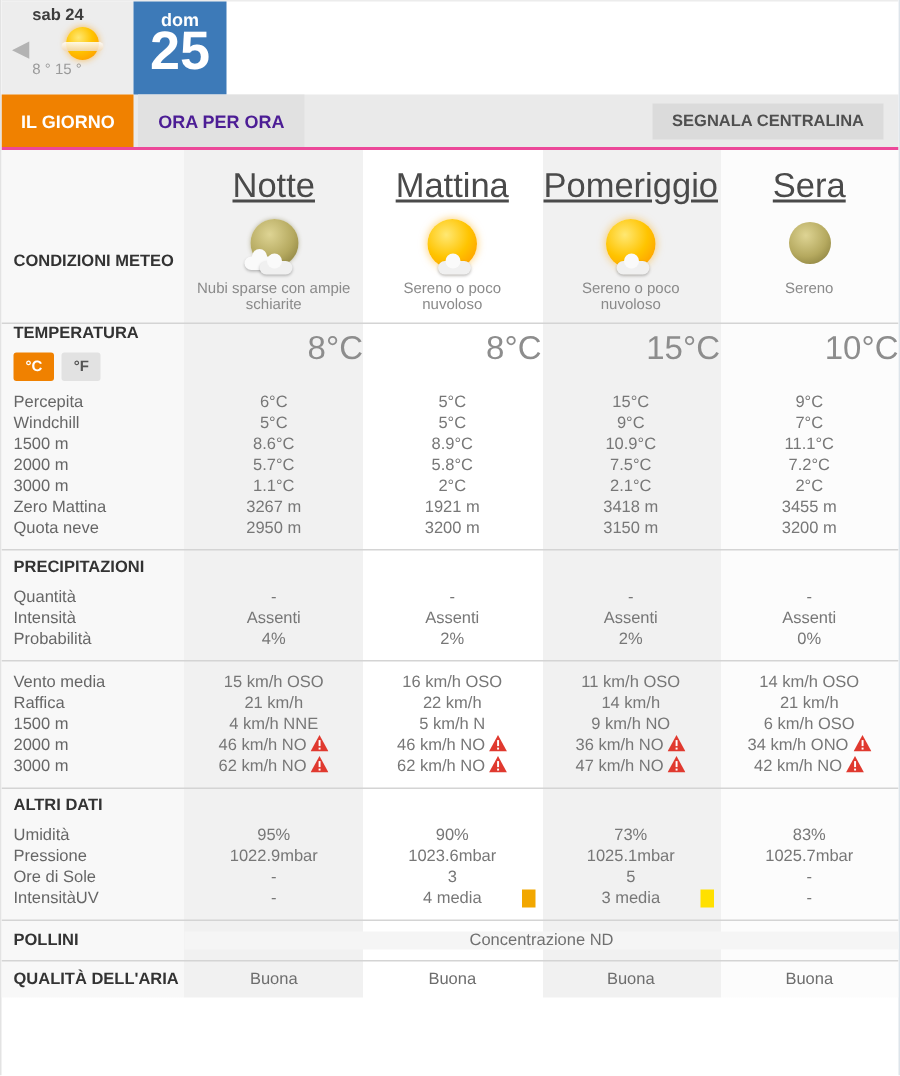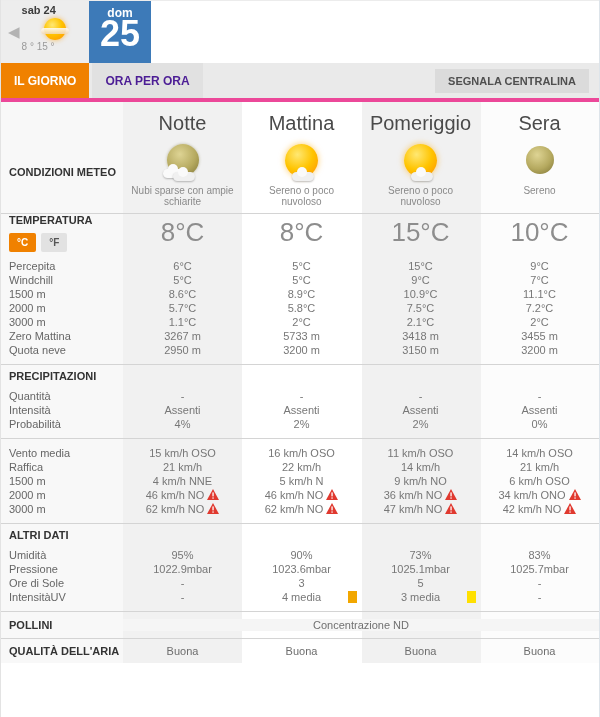--- a/index.html
+++ b/index.html
@@ -17,32 +17,32 @@
           background:radial-gradient(circle at 38% 32%,#ffe873 0%,#ffc400 45%,#ff8f00 100%);
           box-shadow:0 0 5px rgba(255,160,0,.65);position:relative;}
   .sun-sm:after{content:"";position:absolute;left:-3px;top:10px;width:28px;height:6px;border-radius:4px;
           background:linear-gradient(#fff,#f1d9b8);opacity:.85;}
   .dc-temps{font-size:10px;color:#9a9a9a;margin-top:1px;}
   .dayselected{width:62px;background:#3d7ab8;color:#fff;text-align:center;padding-top:5px;cursor:pointer;}
   .ds-dow{font-size:12px;font-weight:bold;}
   .ds-num{font-size:36px;font-weight:bold;line-height:27px;}
 
   
-  .tabs{height:35px;background:#eaeaea;display:flex;align-items:stretch;border-bottom:4px solid #ec4899;}
+  .tabs{height:35px;background:#eaeaea;display:flex;align-items:stretch;border-bottom:2px solid #ec4899;}
   .tab{padding:0 13px;display:flex;align-items:center;font-size:12px;font-weight:bold;color:#4c1d95;
        background:#e1e1e1;margin-right:3px;cursor:pointer;}
   .tab.active{background:#f08100;color:#fff;}
   .btn-segnala{margin-left:auto;margin-right:10px;align-self:center;background:#dbdbdb;color:#4f4f4f;
        font-size:11px;font-weight:bold;padding:6px 13px;cursor:pointer;}
 
   
   .table{background:linear-gradient(90deg,#f8f8f8 0,#f8f8f8 122px,#f1f1f1 122px,#f1f1f1 241px,
          #ffffff 241px,#ffffff 361px,#f1f1f1 361px,#f1f1f1 480px,#fcfcfc 480px);}
   .grid{display:grid;grid-template-columns:122px repeat(4,1fr);}
-  .colhead{font-size:20px;color:#4a4a4a;text-align:center;padding:10px 0 2px;}
+  .colhead{font-size:23px;color:#4a4a4a;text-align:center;padding:10px 0 2px;text-decoration:underline;}
 
   .cond-grid{padding-bottom:6px;}
   .sec-label{font-size:11px;font-weight:bold;color:#333;padding-left:8px;}
   .cond-label{align-self:center;}
   .cond-cell{text-align:center;}
   .wicon{width:40px;height:40px;margin:5px auto 3px;position:relative;}
   .sun-big{position:absolute;left:3px;top:2px;width:33px;height:33px;border-radius:50%;
         background:radial-gradient(circle at 38% 32%,#ffe873 0%,#ffc400 50%,#ff9000 100%);
         box-shadow:0 0 6px rgba(255,170,0,.6);}
   .moon-big{position:absolute;left:4px;top:2px;width:32px;height:32px;border-radius:50%;
@@ -54,21 +54,21 @@
         box-shadow:0 1px 2px rgba(0,0,0,.25);}
   .cloud:before{content:"";position:absolute;left:5px;top:-5px;width:10px;height:10px;border-radius:50%;background:#fafafa;}
   .cloud.c1{left:0;bottom:4px;}
   .cloud.c2{left:10px;bottom:1px;width:22px;background:#f0f0f0;}
   .cond-desc{font-size:10px;color:#8a8a8a;line-height:11px;padding:0 6px;}
 
   .section{border-top:1px solid #d4d4d4;padding:0 0 7px;}
   .unit-btns{display:flex;gap:5px;padding:7px 0 0 8px;}
   .ubtn{font-size:10px;font-weight:bold;padding:4px 8px;border-radius:2px;background:#e2e2e2;color:#555;cursor:pointer;}
   .ubtn.active{background:#f08100;color:#fff;}
-  .bigtemp{font-size:26px;color:#8d8d8d;text-align:center;padding-top:3px;}
+  .bigtemp{font-size:22px;color:#8d8d8d;text-align:right;padding-top:3px;}
   .windarrow{text-align:center;padding-top:6px;}
 
   .rows{margin-top:7px;}
   .row .rlabel{font-size:11px;color:#666;padding-left:8px;line-height:14px;}
   .row .cell{font-size:11px;color:#777;text-align:center;line-height:14px;position:relative;}
   .warn{display:inline-block;vertical-align:-1px;margin-left:3px;}
   .uvbadge{position:absolute;right:4px;top:1px;width:9px;height:12px;}
 
   .pollini-val{grid-column:2/6;background:#f5f5f5;font-size:11px;color:#707070;
         text-align:center;display:flex;align-items:center;justify-content:center;}
@@ -190,21 +190,21 @@
           <div class="row grid">
             <div class="rlabel">3000 m</div>
             <div class="cell">1.1°C</div>
             <div class="cell">2°C</div>
             <div class="cell">2.1°C</div>
             <div class="cell">2°C</div>
           </div>
           <div class="row grid">
             <div class="rlabel">Zero Mattina</div>
             <div class="cell">3267 m</div>
-            <div class="cell">5733 m</div>
+            <div class="cell">1921 m</div>
             <div class="cell">3418 m</div>
             <div class="cell">3455 m</div>
           </div>
           <div class="row grid">
             <div class="rlabel">Quota neve</div>
             <div class="cell">2950 m</div>
             <div class="cell">3200 m</div>
             <div class="cell">3150 m</div>
             <div class="cell">3200 m</div>
           </div>

